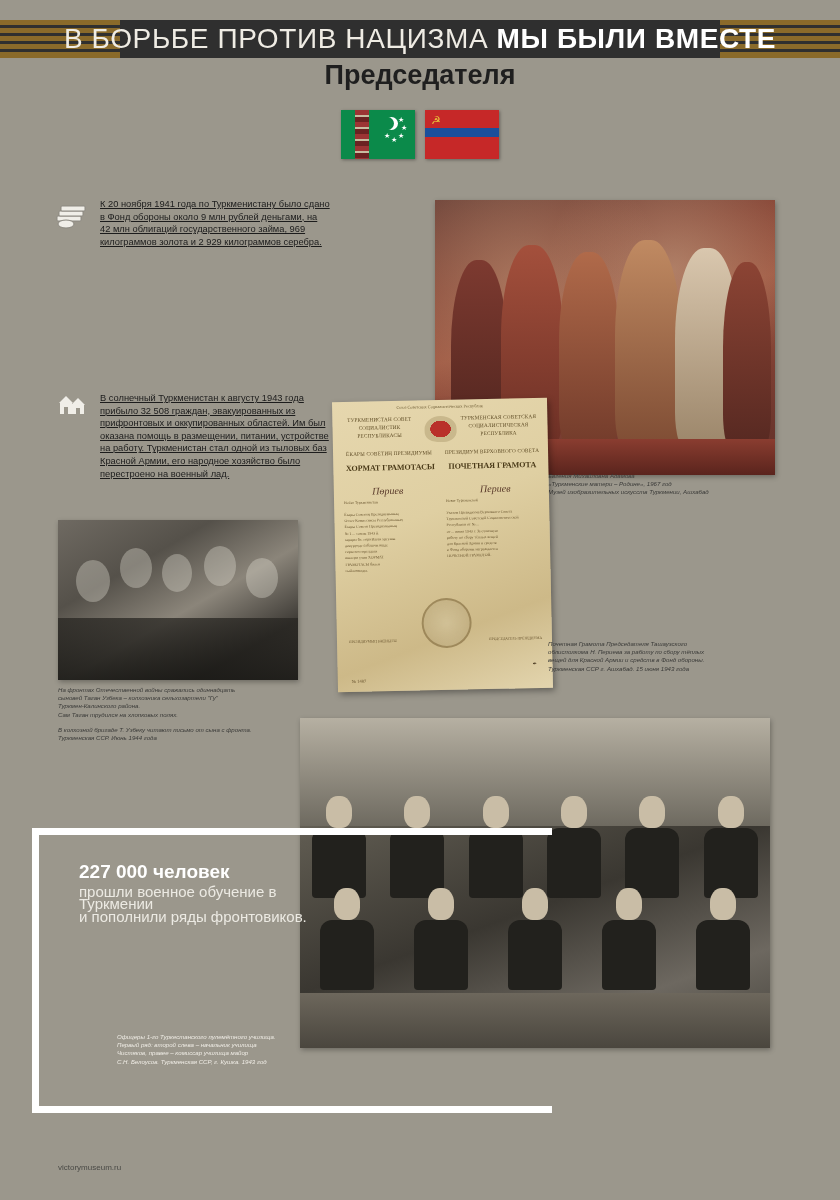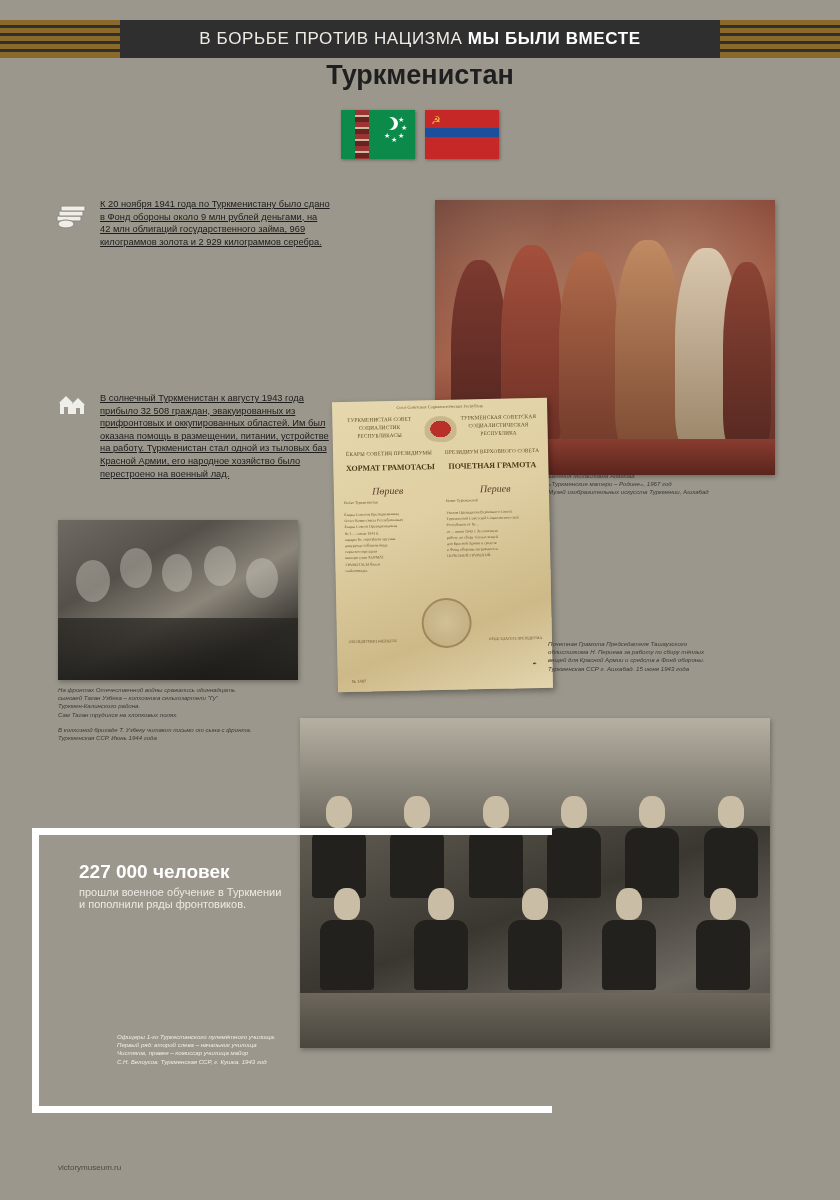--- a/index.html
+++ b/index.html
@@ -28,21 +28,21 @@
         #8a6a2a 8px,#8a6a2a 13px,
         #2f2f2f 13px,#2f2f2f 16px,
         #8a6a2a 16px,#8a6a2a 21px,
         #2f2f2f 21px,#2f2f2f 24px,
         #8a6a2a 24px,#8a6a2a 29px,
         #2f2f2f 29px,#2f2f2f 32px,
         #8a6a2a 32px,#8a6a2a 38px);
   }
   .header .ribbon.right{left:auto;right:0;}
   .header h1{
-    margin:0;font-size:17px;letter-spacing:.6px;color:#efece4;font-weight:400;
+    margin:0;font-size:28px;letter-spacing:.6px;color:#efece4;font-weight:400;
     z-index:2;white-space:nowrap;text-align:right;
   }
   .header h1 .strong{font-weight:bold;color:#ffffff;}
 
   .country{
     position:absolute;top:60px;left:0;width:840px;text-align:center;
     font-size:27px;font-weight:bold;color:#1f1f1f;
   }
 
   
@@ -120,38 +120,38 @@
   
   .callout-right{position:absolute;left:548px;top:515px;width:224px;font-size:9.3px;line-height:12.6px;color:#1c1c1c;}
 
   .bigblock{
     position:absolute;left:32px;top:828px;width:520px;height:285px;
     border-left:7px solid #ffffff;border-bottom:7px solid #ffffff;border-top:7px solid #ffffff;
     box-sizing:border-box;
   }
   .bigblock .inner{position:absolute;left:40px;top:26px;width:250px;color:#f2efe8;}
   .bignum{font-size:19px;font-weight:bold;color:#ffffff;margin-bottom:3px;}
-  .bigsub{font-size:11px;line-height:12.4px;color:#eceae3;}
+  .bigsub{font-size:15px;line-height:12.4px;color:#eceae3;}
   .bigsub2{margin-top:16px;font-size:9.3px;line-height:12.4px;color:#eceae3;}
   .bigcap{position:absolute;left:78px;top:198px;width:250px;font-size:6.1px;line-height:8.2px;color:#efece5;font-style:italic;}
 
   .footer{position:absolute;left:58px;bottom:28px;font-size:8px;color:#4a4a46;}
 </style>
 </head>
 <body>
 
 <div class="poster">
 
   <div class="header">
     <div class="ribbon"></div>
     <div class="ribbon right"></div>
     <h1><span>В БОРЬБЕ ПРОТИВ НАЦИЗМА </span><span class="strong">МЫ БЫЛИ ВМЕСТЕ</span></h1>
   </div>
 
-  <div class="country">Туркменистан</div>
+  <div class="country">Председателя</div>
 
   <div class="flags">
     <div class="flag flag-tm">
       <div class="stripe"></div>
       <div class="moon"></div>
       <div class="star" style="left:57px;top:6px;">★</div>
       <div class="star" style="left:60px;top:14px;">★</div>
       <div class="star" style="left:57px;top:22px;">★</div>
       <div class="star" style="left:50px;top:26px;">★</div>
       <div class="star" style="left:43px;top:22px;">★</div>

